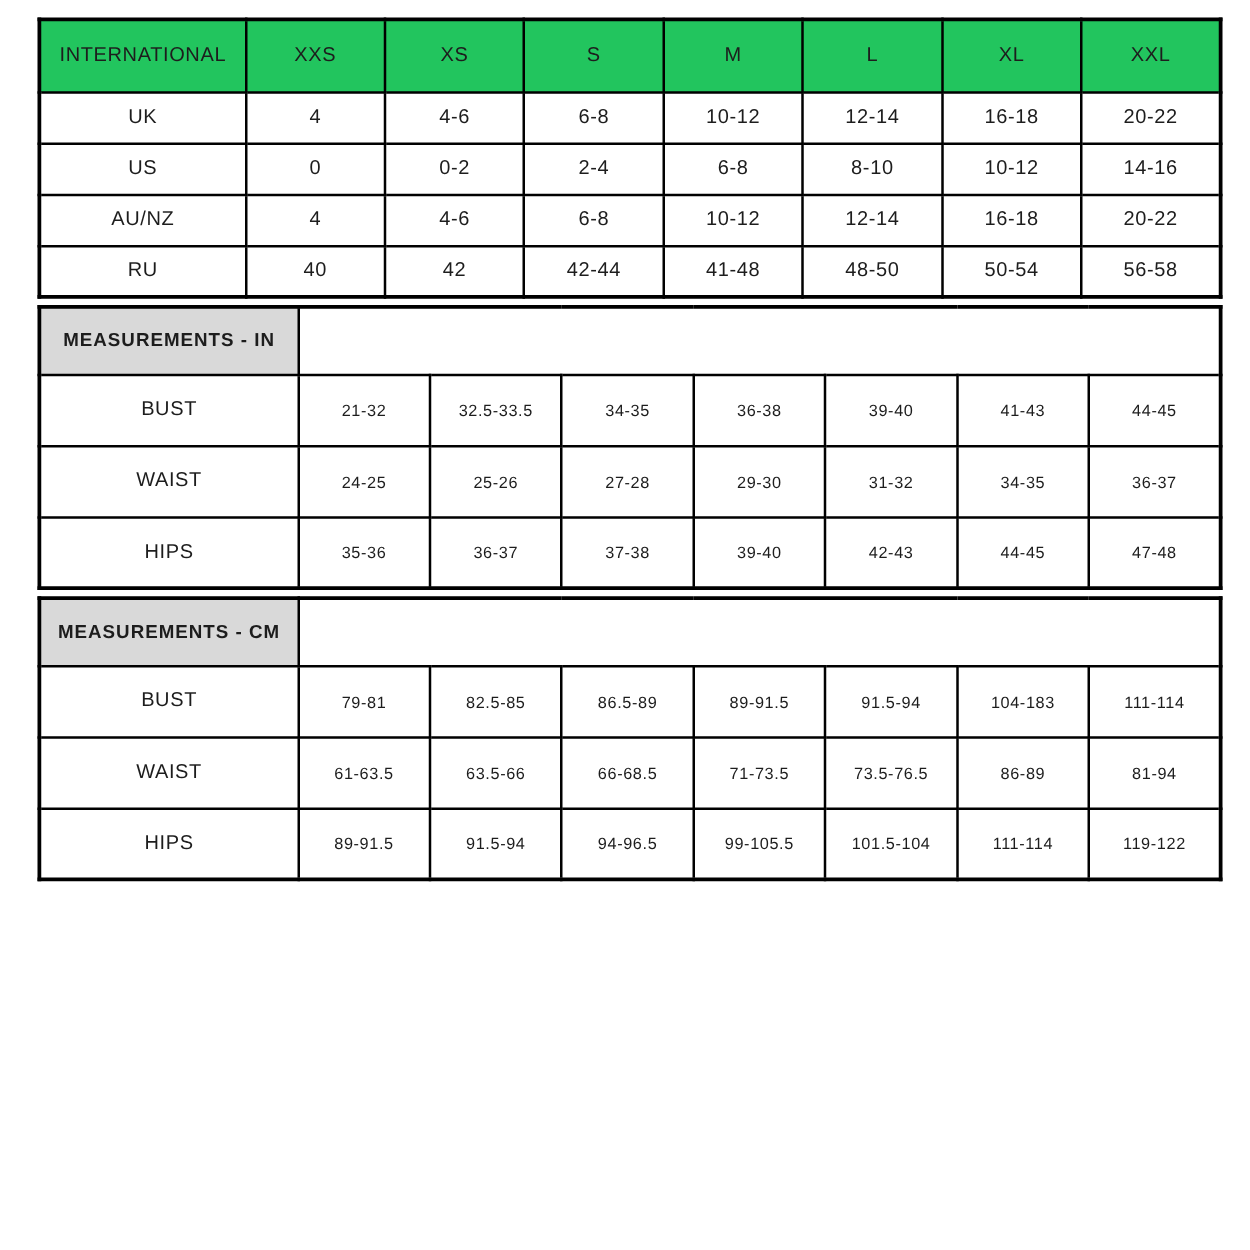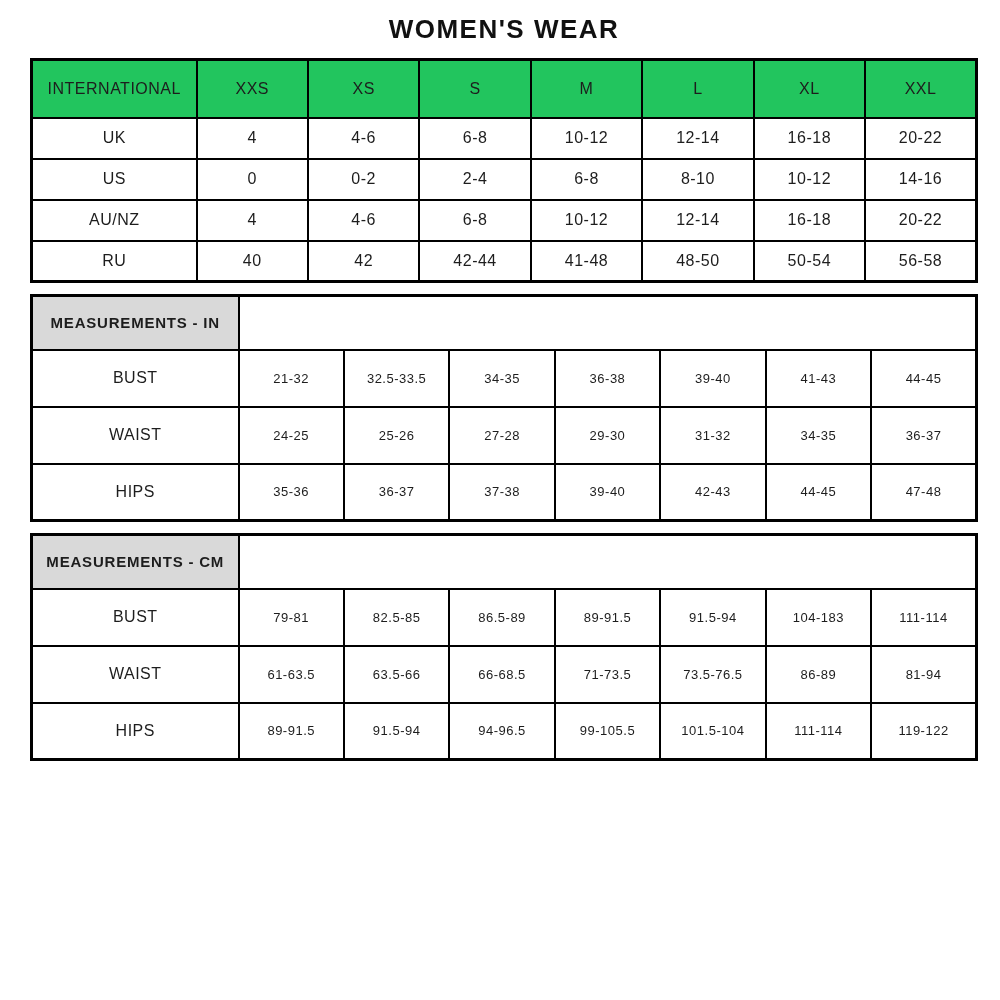--- a/index.html
+++ b/index.html
@@ -44,21 +44,21 @@
   .t1 .colhead-row th {
     height: 58px;
     font-size: 16px;
     background: #22c55e;
   }
   .t1 tbody th, .t1 tbody td {
     height: 41px;
     font-size: 16px;
   }
   
-  .tm { margin-top: 11px; }
+  .tm { margin-top: 5px; }
   .tm .colhead-row th {
     height: 54px;
     background: #d9d9d9;
     font-size: 15px;
     font-weight: 700;
     letter-spacing: 0.8px;
   }
   .tm tbody th {
     height: 57px;
     font-size: 16px;
@@ -67,21 +67,20 @@
     height: 57px;
     font-size: 13px;
   }
   .t1 { margin-top: 0; }
 </style>
 </head>
 <body>
 
 <div class="page">
 
-  <div class="page-title">WOMEN'S WEAR</div>
 
   <table class="t1">
     <colgroup>
       <col style="width:165px">
       <col>
         <col>
         <col>
         <col>
         <col>
         <col>

